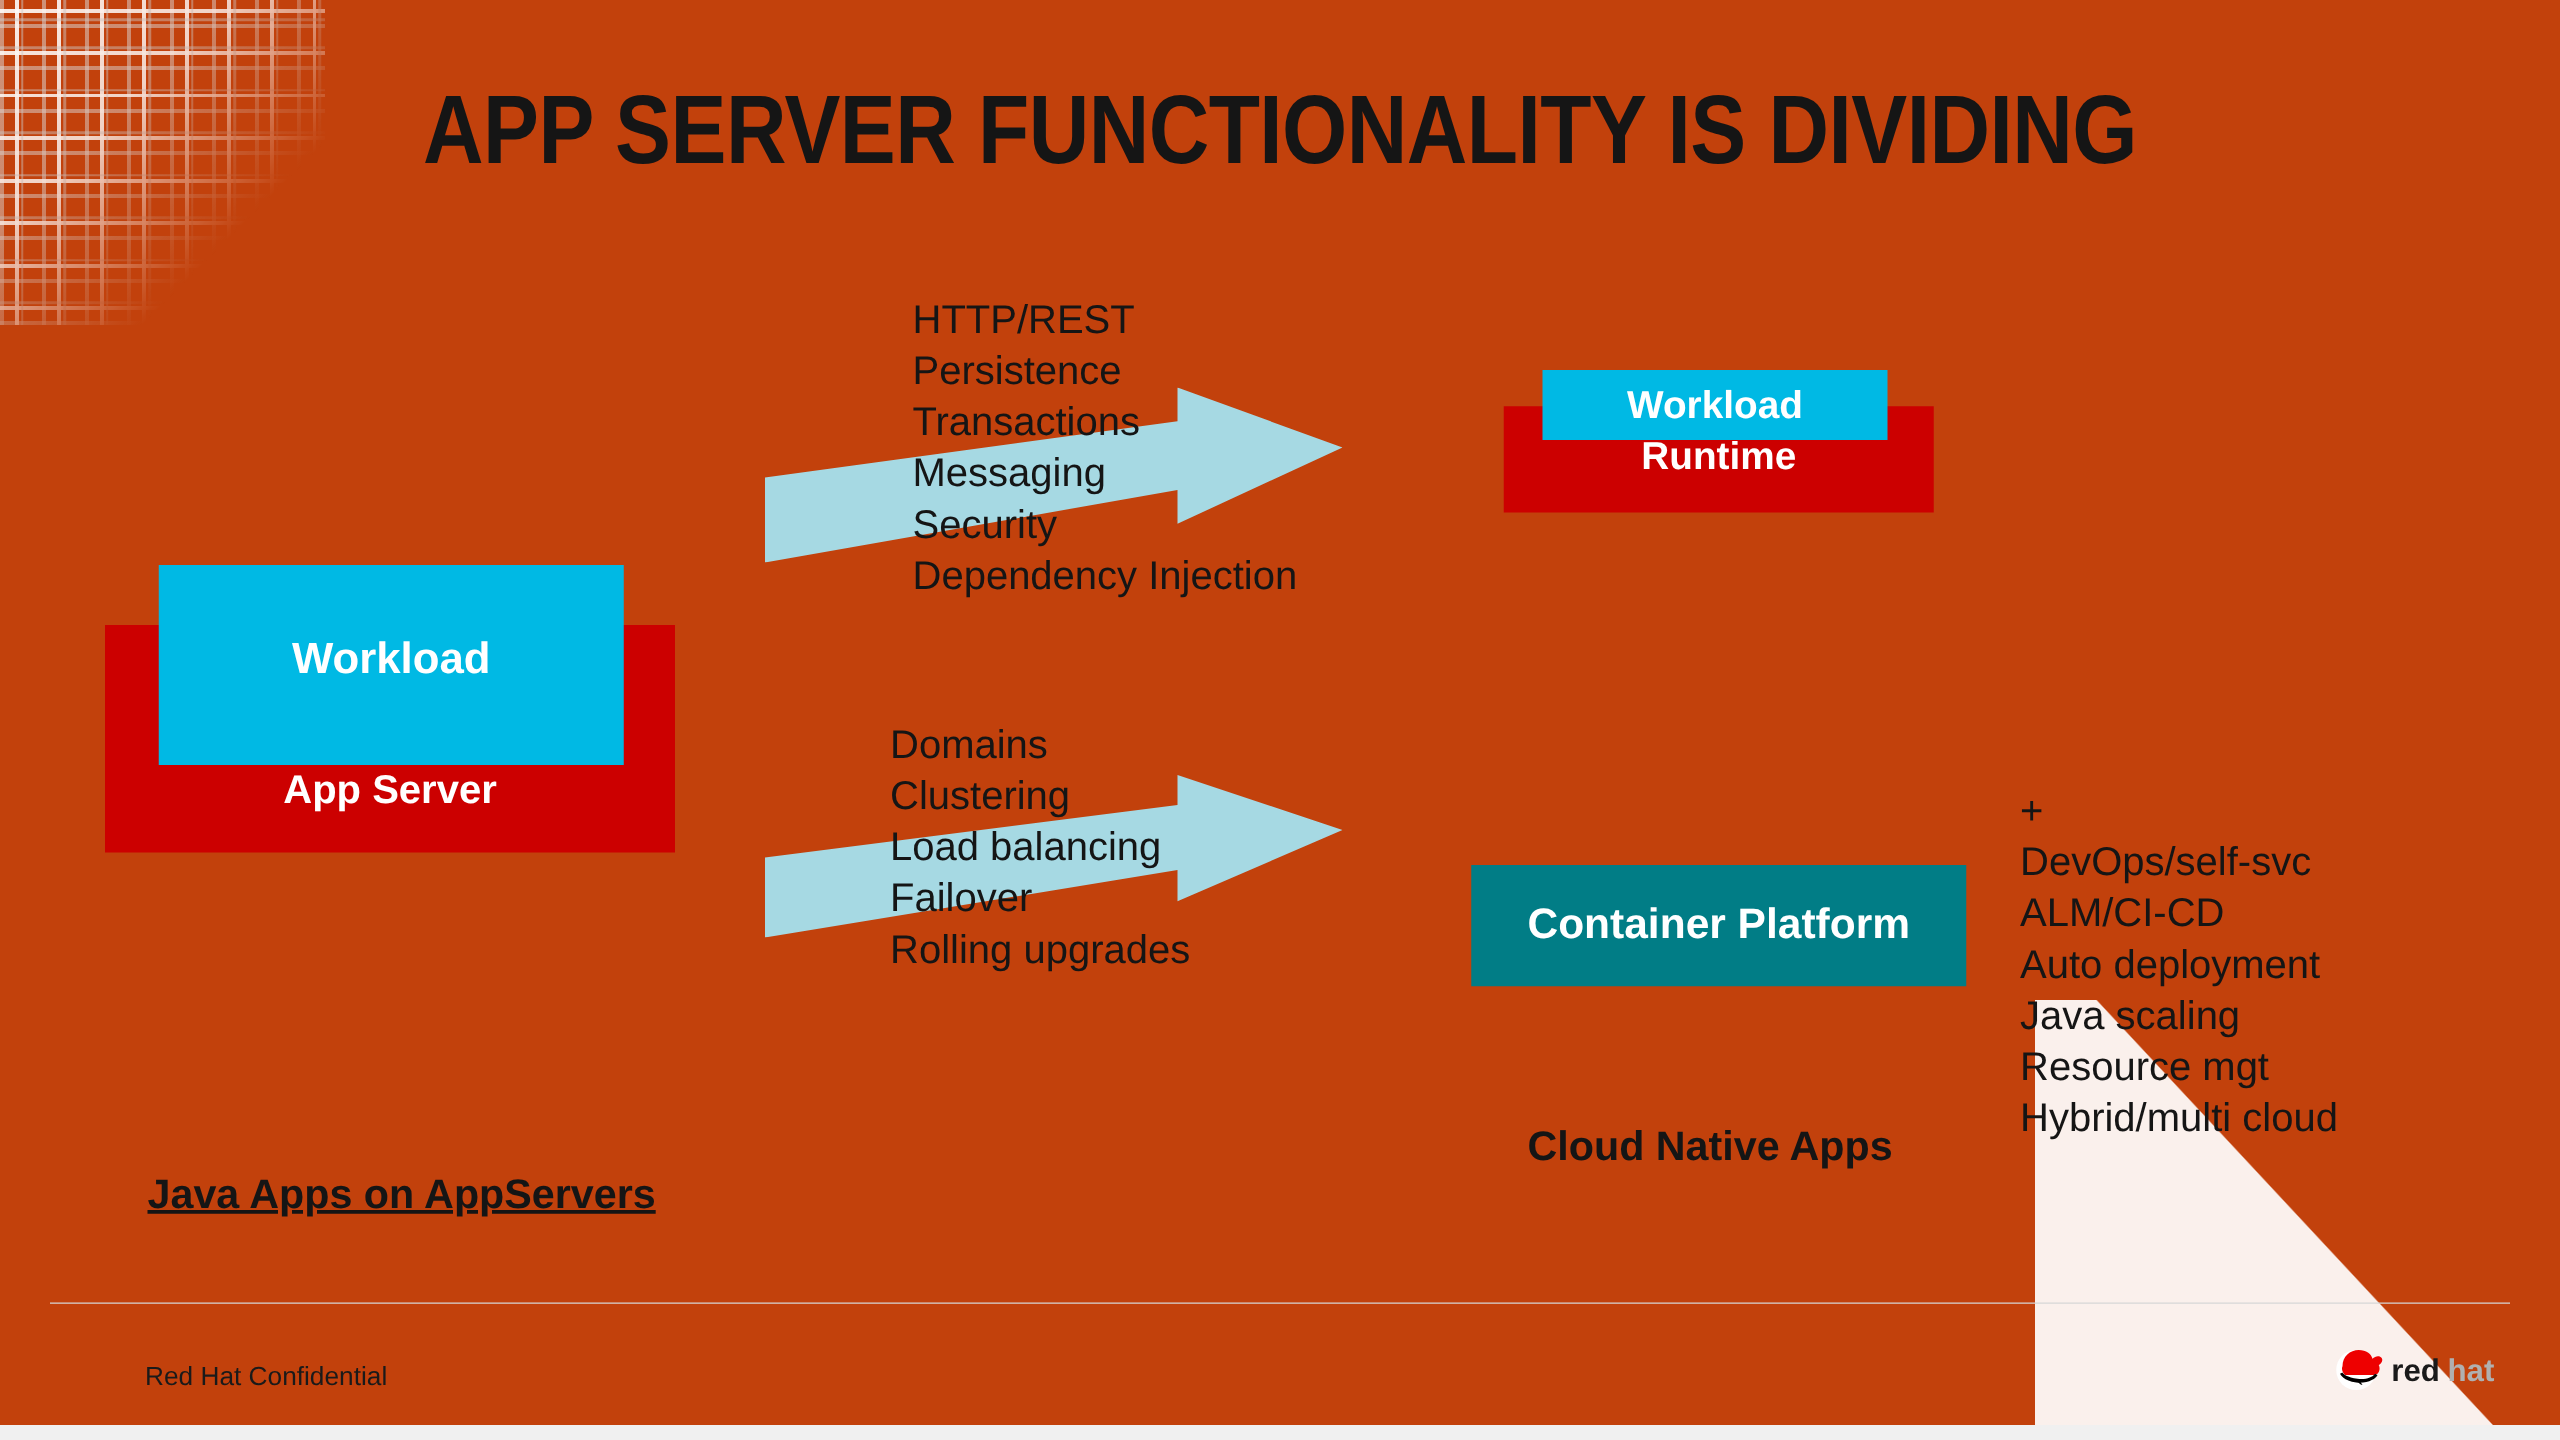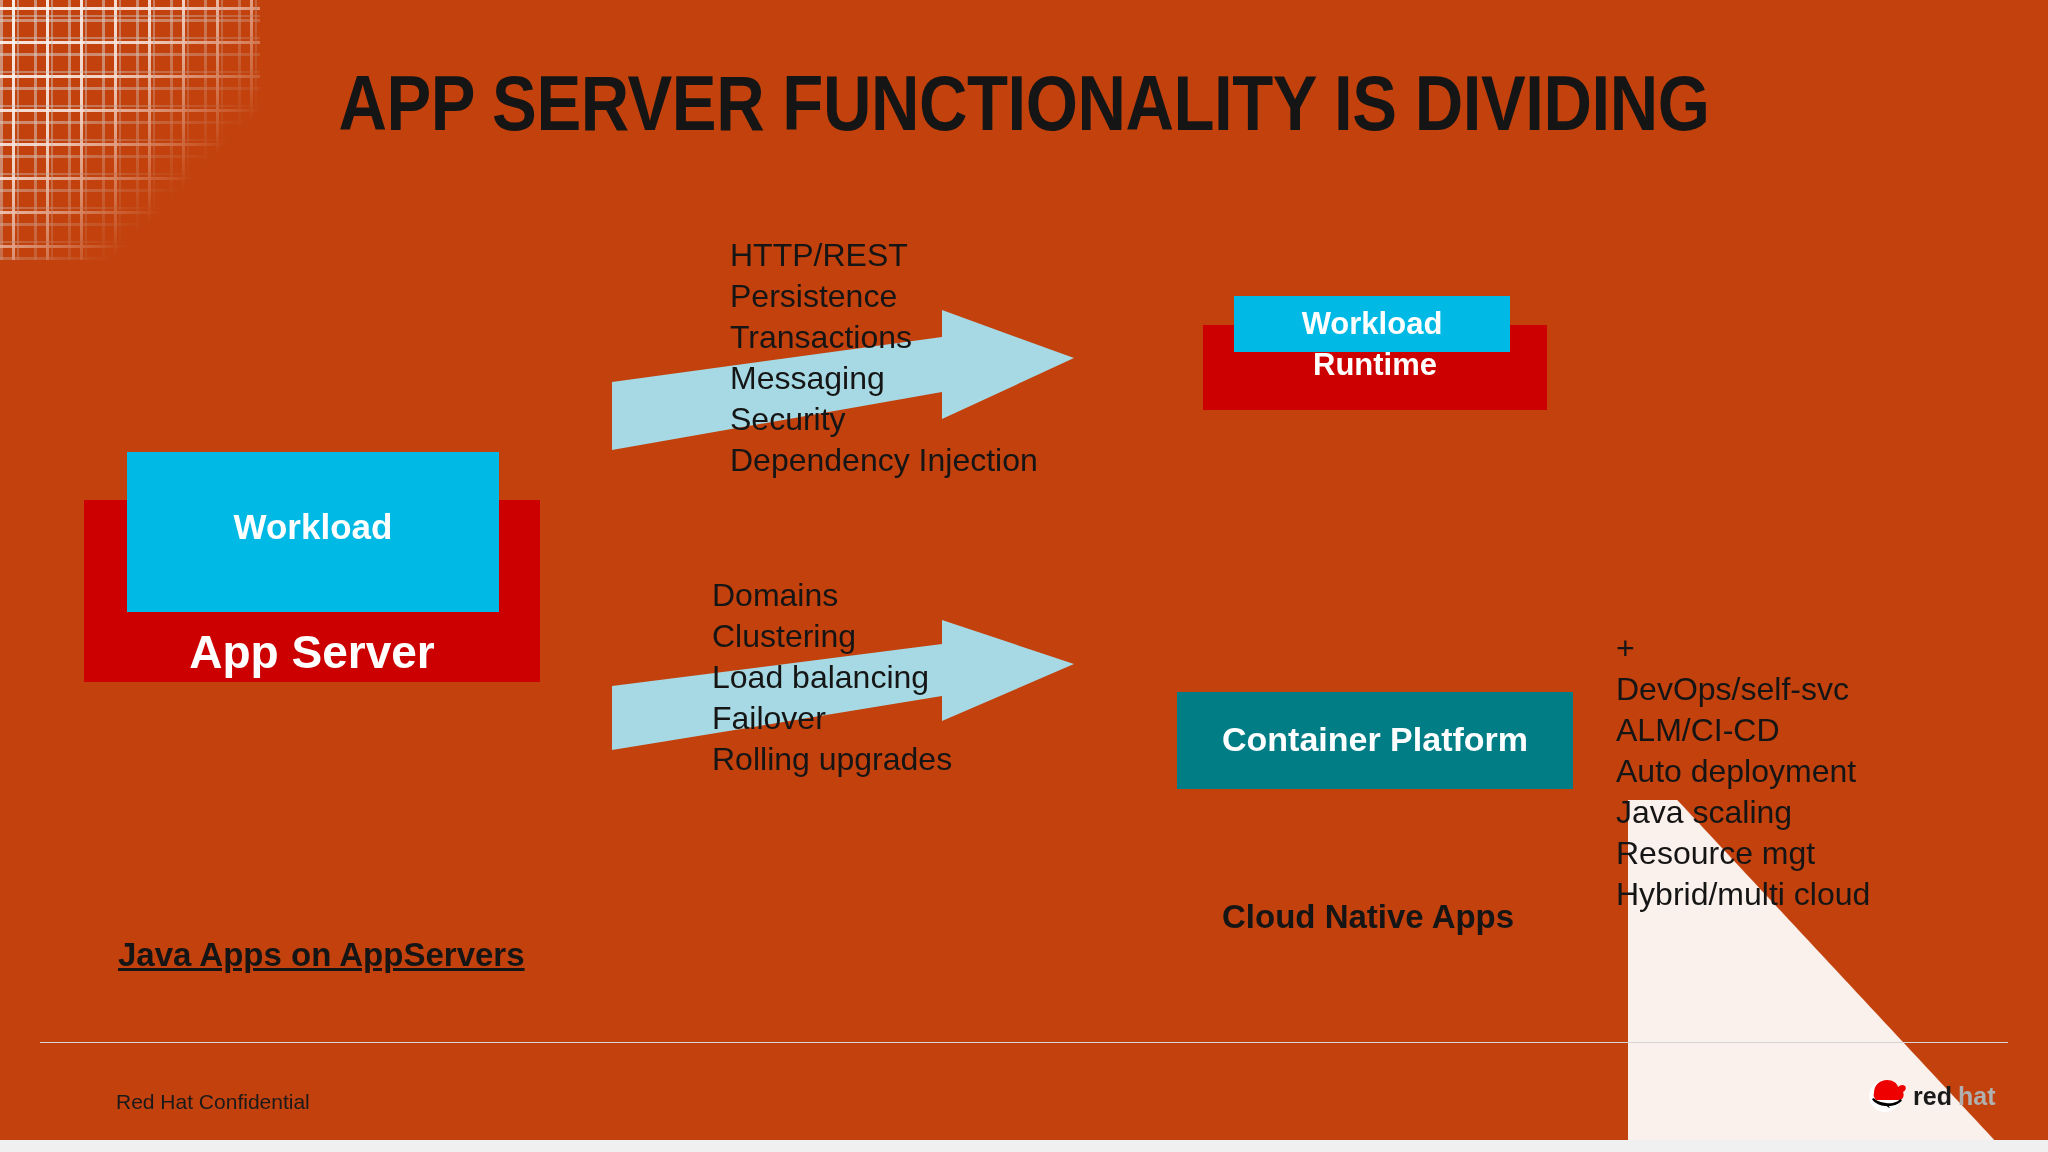--- a/index.html
+++ b/index.html
@@ -111,21 +111,21 @@
     text-align: center;
     color: #ffffff;
     font-weight: bold;
     white-space: nowrap;
   }
 
   
   .appserver-red   { left: 84px;  top: 500px; width: 456px; height: 182px; }
   .appserver-cyan  { left: 127px; top: 452px; width: 372px; height: 160px; }
   .appserver-cyan .band-label  { top: 55px;  font-size: 35px; }
-  .appserver-red  .band-label  { top: 113px; font-size: 46px; margin-top: 12px; }
+  .appserver-red  .band-label  { top: 113px; font-size: 32px; }
 
   
   .runtime-red   { left: 1203px; top: 325px; width: 344px; height: 85px; }
   .runtime-cyan  { left: 1234px; top: 296px; width: 276px; height: 56px; }
   .runtime-cyan .band-label { top: 10px; font-size: 31px; }
   .runtime-red  .band-label { top: 22px; font-size: 31px; }
 
   
   .platform-teal { left: 1177px; top: 692px; width: 396px; height: 97px; }
   .platform-teal .band-label { top: 28px; font-size: 34px; }

